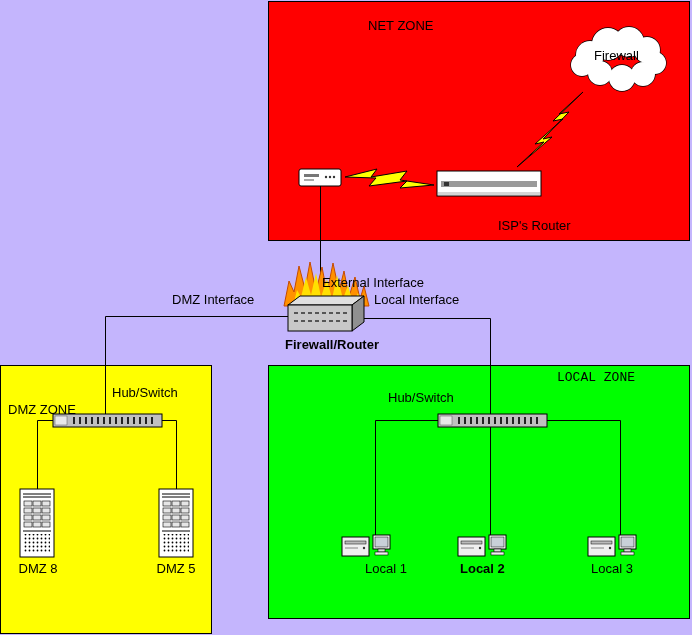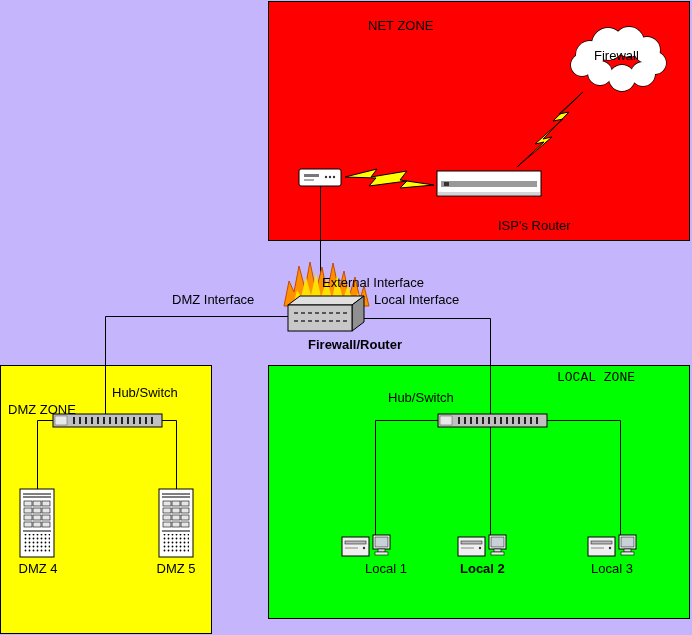--- a/index.html
+++ b/index.html
@@ -4,21 +4,21 @@
 <style>
   html,body{margin:0;padding:0;background:#fff;}
   .canvas{
     position:relative;width:692px;height:635px;background:#c4b5fd;
     font-family:"Liberation Sans",sans-serif;font-size:13px;color:#000;
     overflow:hidden;
   }
   .zone{position:absolute;border:1px solid #000;box-sizing:border-box;}
   .lbl{position:absolute;white-space:nowrap;line-height:1.1;}
   .lbl.center{text-align:center;}
-  .lbl.bold{font-weight:bold;margin-left:23px;}
+  .lbl.bold{font-weight:bold;}
   svg.overlay{position:absolute;left:0;top:0;}
 </style>
 </head>
 <body>
 
 <div class="canvas">
 
   <div class="zone" style="left: 268px; top: 1px; width: 422px; height: 240px; background-color: rgb(255, 0, 0);"></div>
   <div class="zone" style="left: 0px; top: 365px; width: 212px; height: 269px; background-color: rgb(255, 255, 0);"></div>
   <div class="zone" style="left: 268px; top: 365px; width: 422px; height: 254px; background-color: rgb(0, 255, 0);"></div>
@@ -162,21 +162,21 @@
   <div class="lbl" style="left:594px;top:49px;">Firewall</div>
   <div class="lbl" style="left:454px;top:219px;margin-left:44px;">ISP's Router</div>
 
   <div class="lbl" style="left:322px;top:244px;margin-top:32px;">External Interface</div>
   <div class="lbl" style="left:172px;top:293px;">DMZ Interface</div>
   <div class="lbl" style="left:374px;top:293px;text-align:right;">Local Interface</div>
   <div class="lbl bold center" style="left:282px;top:338px;width:100px;">Firewall/Router</div>
 
   <div class="lbl" style="left:8px;top:371px;margin-top:32px;">DMZ ZONE</div>
   <div class="lbl" style="left:112px;top:386px;">Hub/Switch</div>
-  <div class="lbl center" style="left:16px;top:562px;width:44px;">DMZ 4</div>
+  <div class="lbl center" style="left:16px;top:562px;width:44px;">DMZ 8</div>
   <div class="lbl center" style="left:154px;top:562px;width:44px;">DMZ 5</div>
 
   <div class="lbl" style="left:557px;top:371px;font-family:Liberation Mono, monospace;">LOCAL ZONE</div>
   <div class="lbl" style="left:388px;top:391px;">Hub/Switch</div>
   <div class="lbl center" style="left:364px;top:562px;width:44px;">Local 1</div>
   <div class="lbl center" style="left:460px;top:562px;width:44px;font-weight:bold;">Local 2</div>
   <div class="lbl center" style="left:590px;top:562px;width:44px;">Local 3</div>
 
 </div>
 

